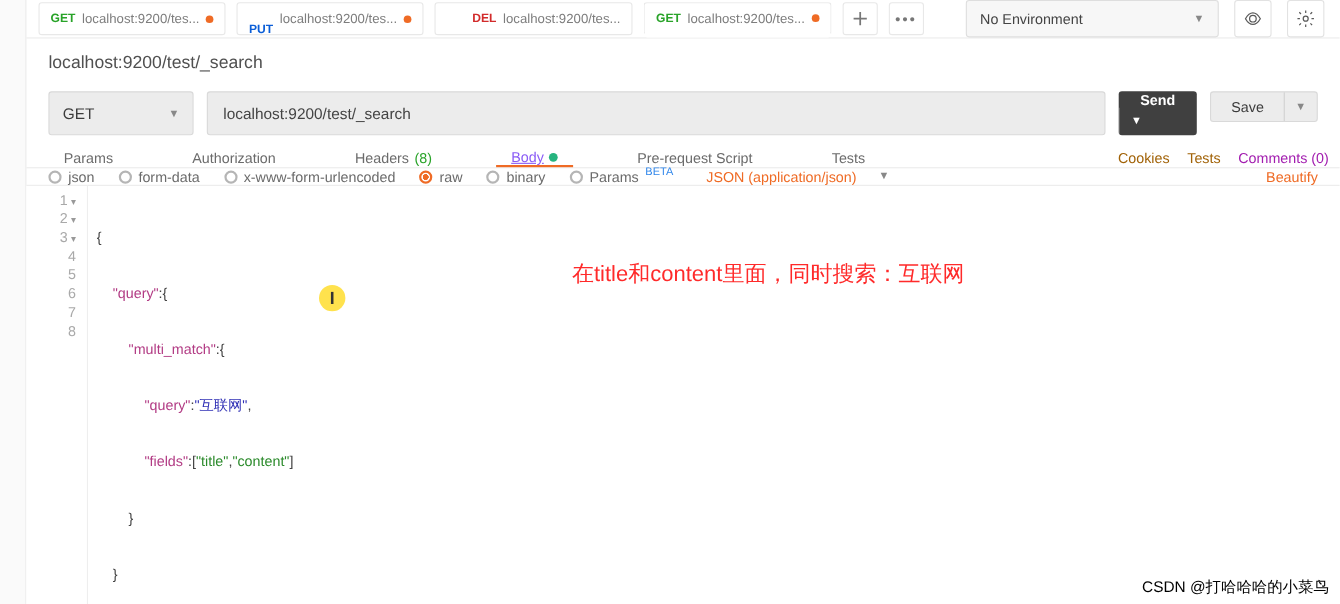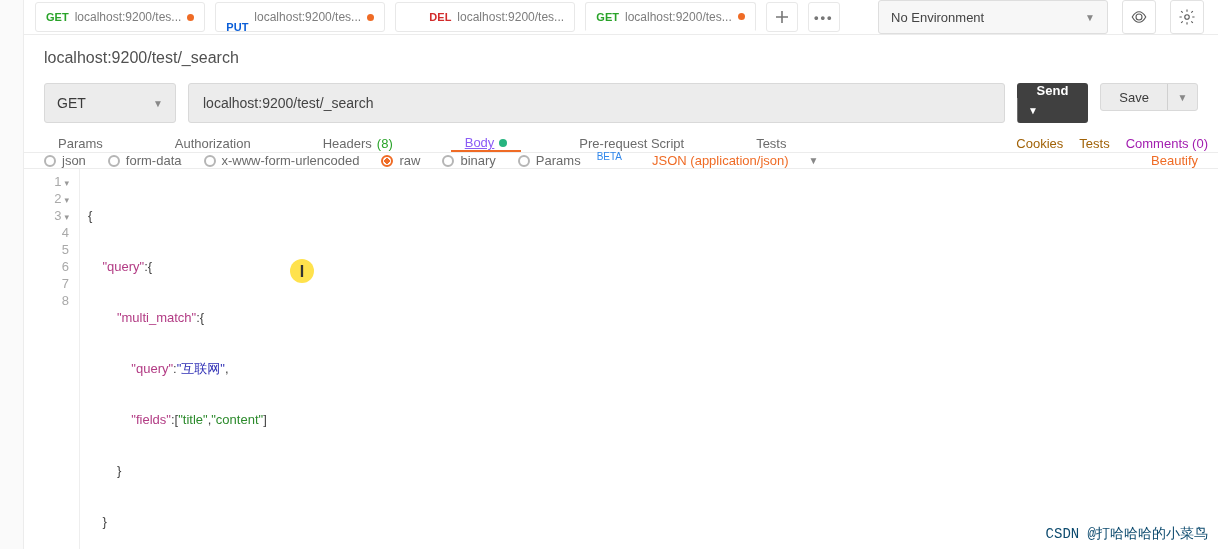--- a/index.html
+++ b/index.html
@@ -36,36 +36,36 @@
   .green-dot { width: 8px; height: 8px; border-radius: 50%; background: #26b47f; }
   .headers-count { color: #29a329; }
   .right-links { margin-left: auto; display: flex; gap: 16px; }
   .right-links span { cursor: pointer; }
   .lnk-orange { color: #a16207; }
   .lnk-gray { color: #a21caf; }
   .body-type-row { display: flex; align-items: center; height: 42px; padding: 0 20px; border-bottom: 1px solid #ececec; gap: 22px; }
   .radio { display: flex; align-items: center; gap: 6px; color: #6b6b6b; cursor: pointer; }
   .radio .r { width: 12px; height: 12px; border-radius: 50%; border: 2px solid #b5b5b5; }
   .radio.sel .r { border-color: #ef6b25; background: radial-gradient(circle, #ef6b25 45%, transparent 50%); }
-  .beta { color: #2f86eb; font-size: 10px; margin-left: 10px; position: relative; top: -4px; }
+  .beta { color: #2f86eb; font-size: 10px; margin-left: 0; position: relative; top: -4px; }
   .ct-select { color: #ef6b25; margin-left: 8px; display: flex; align-items: center; gap: 20px; cursor: pointer; text-align: right; }
   .beautify { margin-left: auto; color: #ef6b25; cursor: pointer; }
   .editor { display: flex; font-family: "Courier New", monospace; font-size: 13px; line-height: 17px; flex: 1; position: relative; }
   .gutter { width: 56px; background: #fff; border-right: 1px solid #eee; text-align: right; color: #a9a9a9; padding: 4px 10px 0 0; user-select: none; }
   .gutter .ln { height: 17px; }
   .gutter .arrow::after { content: "▾"; color: #999; font-size: 9px; margin-left: 3px; }
   .code { flex: 1; padding: 4px 0 0 8px; position: relative; white-space: pre; }
   .code .line { height: 17px; }
   .k { color: #b23b84; } 
   .s { color: #2f2fb5; } 
   .sg { color: #2b8a2b; } 
   .p { color: #444; } 
   .annot { position: absolute; left: 440px; top: 72px; color: #ff2a2a; font-size: 20px; font-family: "Microsoft YaHei", sans-serif; }
   .cursor-mark { position: absolute; left: 210px; top: 90px; width: 24px; height: 24px; border-radius: 50%; background: #ffe24d; display: flex; align-items: center; justify-content: center; color: #333; font-family: serif; font-size: 16px; font-weight: bold; }
-  .watermark { position: absolute; bottom: 6px; right: 10px; color: #0c4a6e; font-size: 14px; font-family: Liberation Mono, monospace; }
+  .watermark { position: absolute; bottom: 6px; right: 10px; color: #000000; font-size: 14px; font-family: Liberation Sans, sans-serif; }
   .chev { font-size: 10px; color: #888; }
   svg { display: block; }
 </style>
 </head>
 <body>
 
 <div class="outer">
   <div class="sidebar-strip"></div>
   <div class="main">
     <div class="topbar">
@@ -209,19 +209,20 @@
       <div class="code">
         <div class="line"><span class="p">{</span></div>
         <div class="line">    <span class="k">"query"</span><span class="p">:{</span></div>
         <div class="line">        <span class="k">"multi_match"</span><span class="p">:{</span></div>
         <div class="line">            <span class="k">"query"</span><span class="p">:</span><span class="s">"互联网"</span><span class="p">,</span></div>
         <div class="line">            <span class="k">"fields"</span><span class="p">:[</span><span class="sg">"title"</span><span class="p">,</span><span class="sg">"content"</span><span class="p">]</span></div>
         <div class="line"><span class="p">        }</span></div>
         <div class="line"><span class="p">    }</span></div>
         
 
+        <div class="annot">在title和content里面，同时搜索：互联网</div>
         <div class="cursor-mark"><span>I</span></div>
       </div>
     </div>
   </div>
 </div>
 
 <div class="watermark">CSDN @打哈哈哈的小菜鸟</div>
 
 </body></html>

